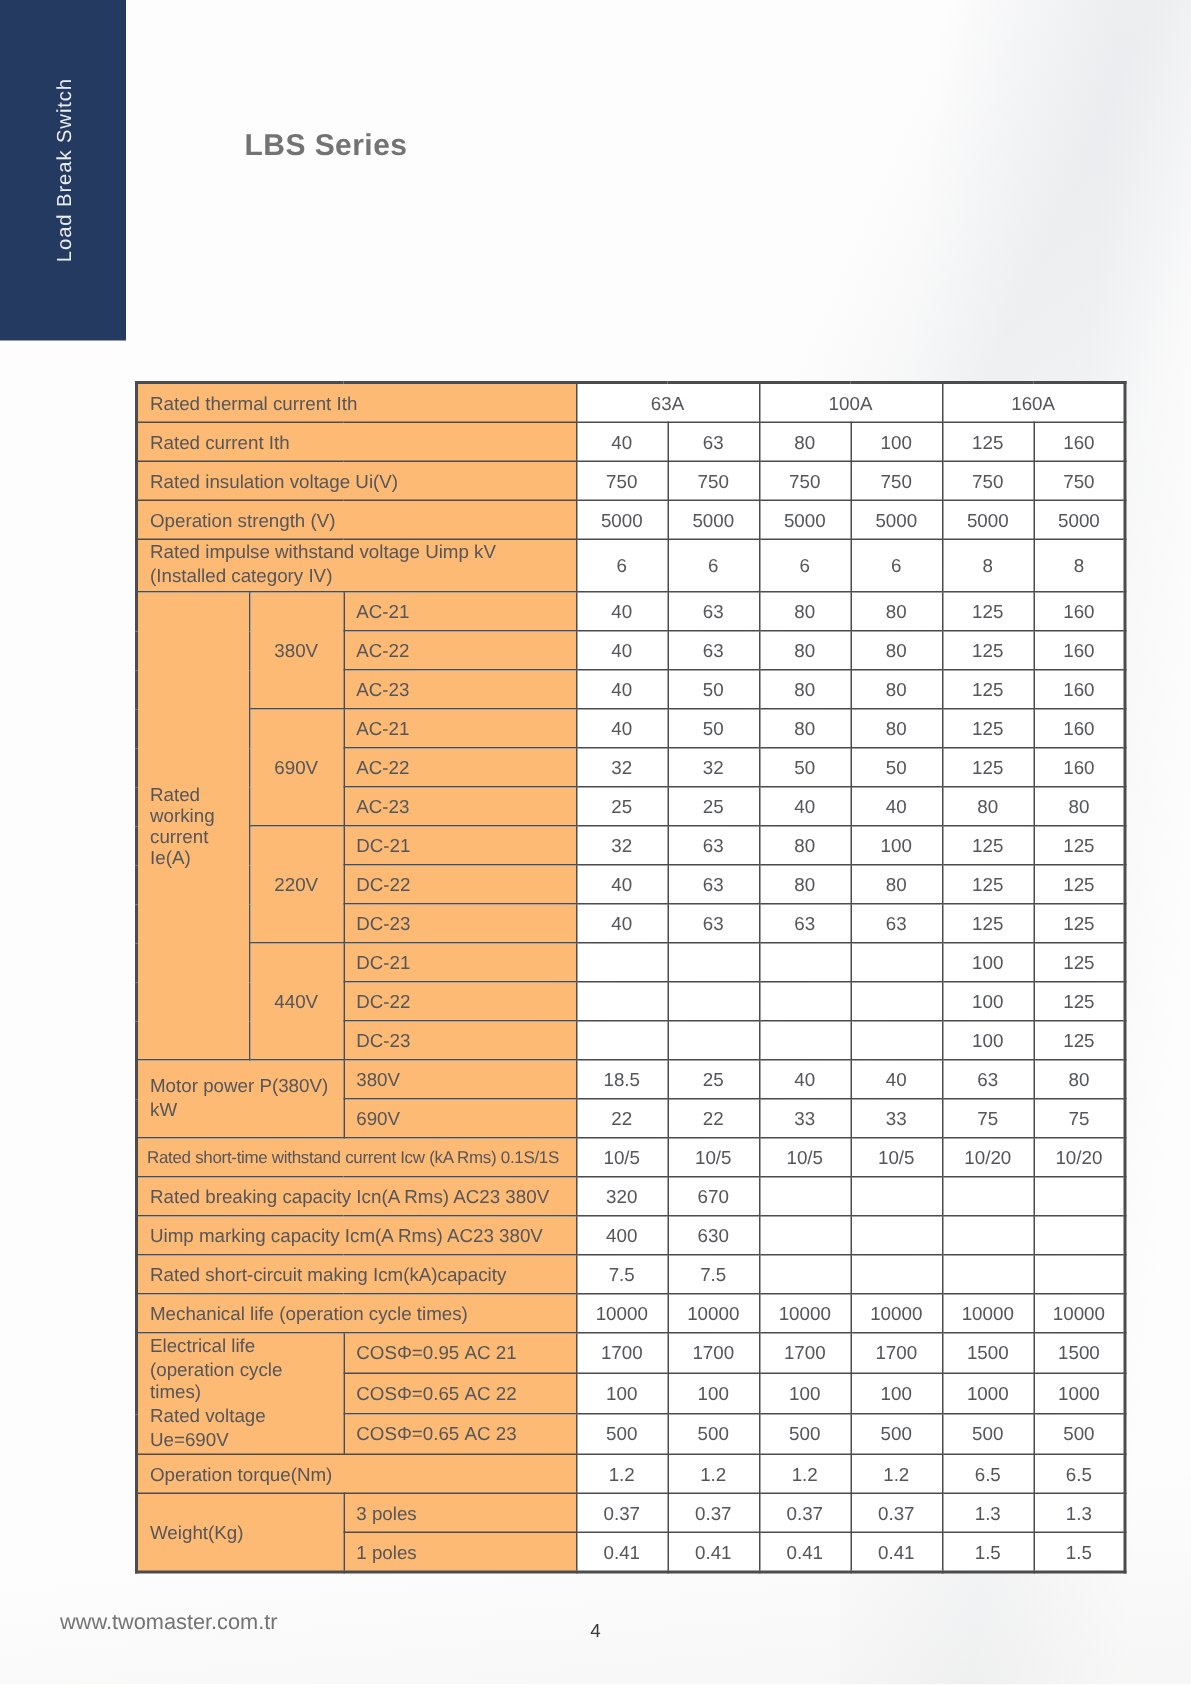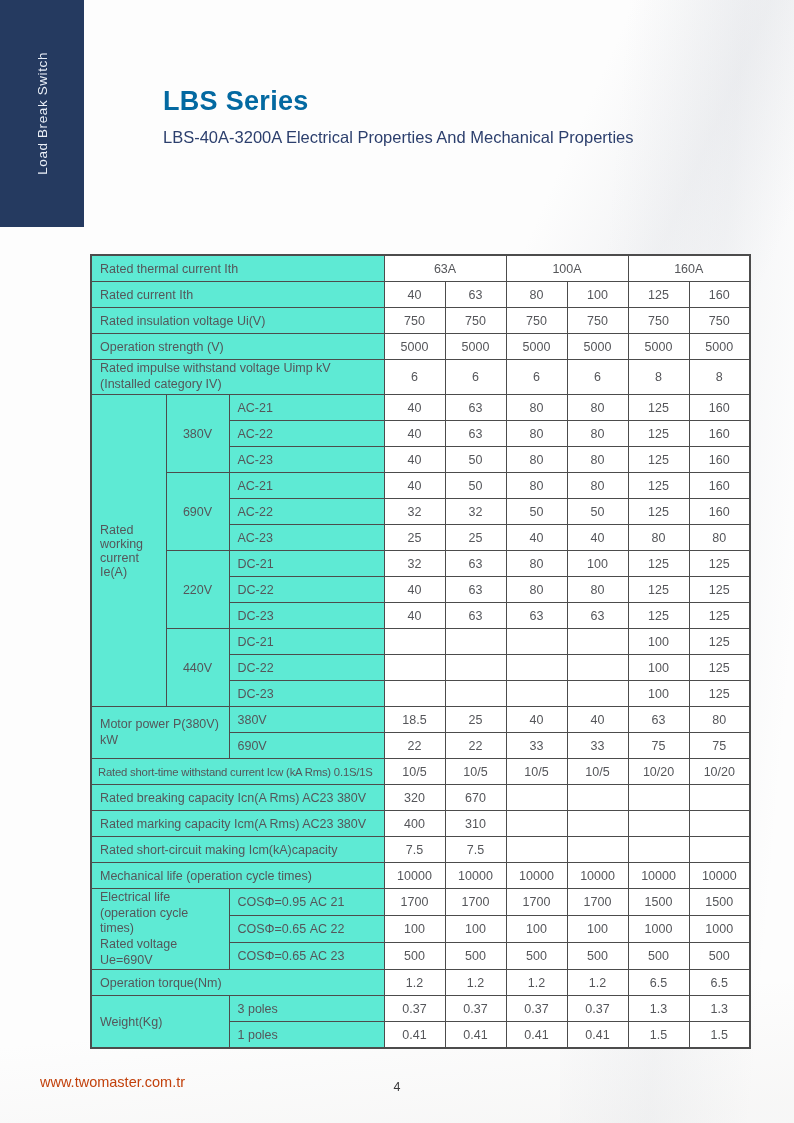--- a/index.html
+++ b/index.html
@@ -21,58 +21,57 @@
   .sidebar {
     position:absolute; left:0; top:0; width:84px; height:227px;
     background:#253a60; display:flex; align-items:center; justify-content:center;
   }
   .sidebar .vtext {
     writing-mode:vertical-rl; transform:rotate(180deg);
     color:#e9eef6; font-size:13.5px; letter-spacing:0.6px; white-space:nowrap;
   }
 
   .header { position:absolute; left:163px; top:86px; width:620px; }
-  .title  { font-size:27px; font-weight:bold; color:#0369a1; letter-spacing:0.3px; }
+  .title  { font-size:20px; font-weight:bold; color:#737373; letter-spacing:0.3px; }
   .subtitle { margin-top:11px; font-size:16.5px; color:#2c3f6d; }
 
   .table-wrap { position:absolute; left:90px; top:254px; }
   table.spec {
     border-collapse:collapse; table-layout:fixed; width:659px;
     font-size:12.5px; color:#55565a; border:2px solid #4c4c4c;
   }
   table.spec td {
     border:1px solid #4c4c4c; height:23px; padding:1px 5px;
     background:#ffffff; text-align:center; overflow:hidden; vertical-align:middle;
   }
-  table.spec td.lbl { background:#5eead4; text-align:left; padding-left:8px; }
+  table.spec td.lbl { background:#fdba74; text-align:left; padding-left:8px; }
   table.spec td.ctr { text-align:center; padding-left:1px; padding-right:1px; }
   table.spec td.ml  { white-space:pre-line; line-height:1.25; }
   table.spec tr.tall td { height:32px; }
   table.spec td.tight { font-size:11.3px; letter-spacing:-0.2px; white-space:nowrap; padding-left:6px; }
 
-  .footer-url { position:absolute; left:40px; top:1074px; color:#c2410c; font-size:14.5px;text-align:right; }
+  .footer-url { position:absolute; left:40px; top:1074px; color:#737373; font-size:14.5px;text-align:right; }
   .page-num   { position:absolute; left:0; top:1080px; width:794px; text-align:center;
                 color:#3a3a3c; font-size:12.5px; }
 </style>
 </head>
 <body>
 
 <div class="page">
 
   <div class="sw sw1"></div>
   <div class="sw sw2"></div>
   <div class="sw sw3"></div>
 
   <div class="sidebar">
     <span class="vtext">Load Break Switch</span>
   </div>
 
   <div class="header">
     <div class="title">LBS Series</div>
-    <div class="subtitle">LBS-40A-3200A Electrical Properties And Mechanical Properties</div>
   </div>
 
   <div class="table-wrap">
     <table class="spec">
       <colgroup>
         <col style="width:75px">
           <col style="width:63px">
           <col style="width:155px">
         <col style="width:61px">
           <col style="width:61px">
@@ -276,23 +275,23 @@
       <tr>
         <td colspan="3" class="lbl">Rated breaking capacity Icn(A Rms) AC23 380V</td>
         <td>320</td>
         <td>670</td>
         <td></td>
         <td></td>
         <td></td>
         <td></td>
       </tr>
       <tr>
-        <td colspan="3" class="lbl">Rated marking capacity Icm(A Rms) AC23 380V</td>
+        <td colspan="3" class="lbl">Uimp marking capacity Icm(A Rms) AC23 380V</td>
         <td>400</td>
-        <td>310</td>
+        <td>630</td>
         <td></td>
         <td></td>
         <td></td>
         <td></td>
       </tr>
       <tr>
         <td colspan="3" class="lbl">Rated short-circuit making Icm(kA)capacity</td>
         <td>7.5</td>
         <td>7.5</td>
         <td></td>

